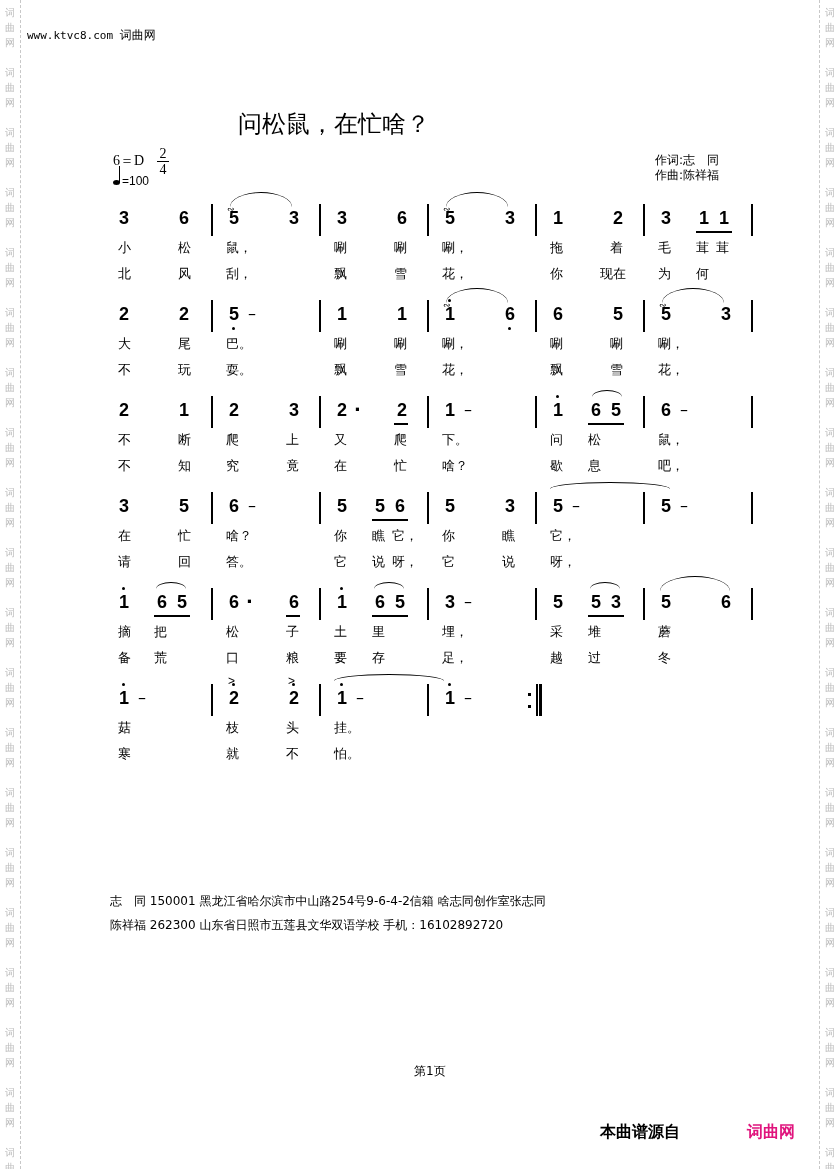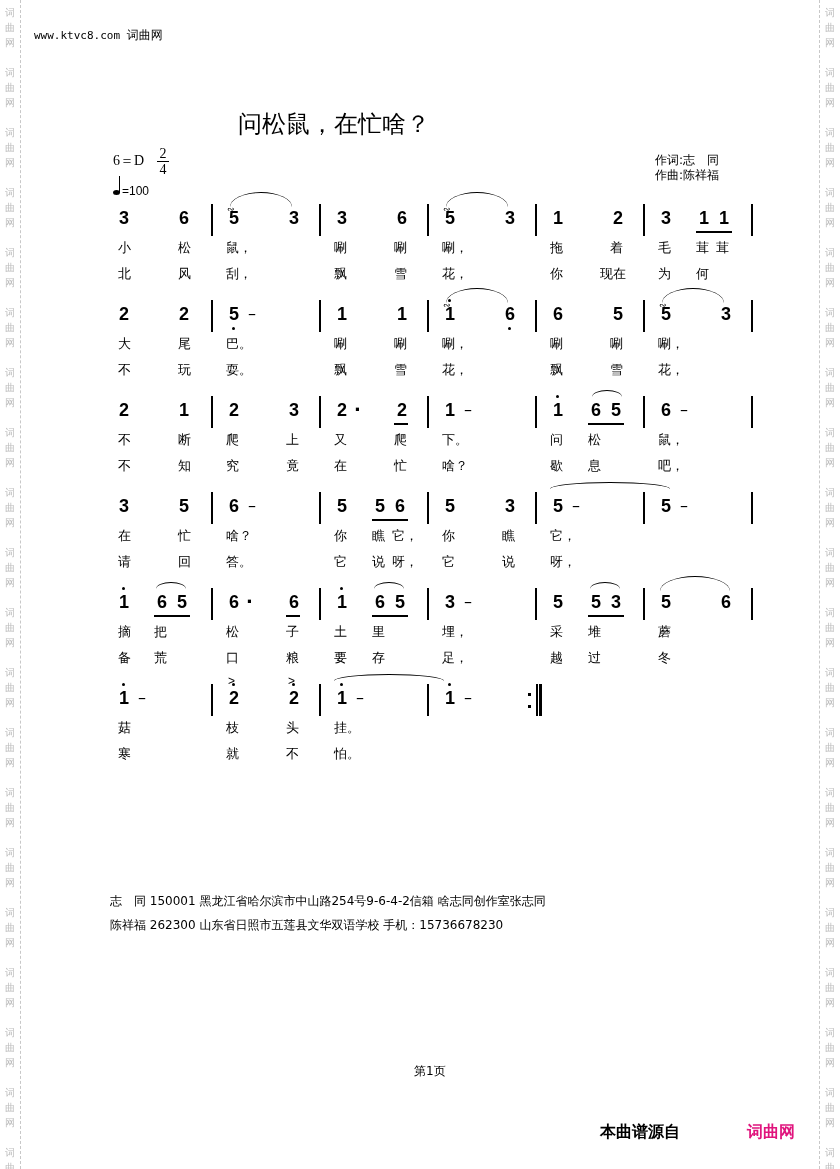--- a/index.html
+++ b/index.html
@@ -1,26 +1,26 @@
 <!DOCTYPE html>
 <html><head>
 <meta charset="utf-8">
 <style>
   html,body{margin:0;padding:0;background:#fff;}
   body{width:840px;height:1169px;position:relative;overflow:hidden;font-family:"DejaVu Sans","Liberation Sans",sans-serif;color:#000;}
   .gutter{position:absolute;top:0;width:20px;height:1169px;}
   .gutter.left{left:0;border-right:1px dashed #c8c8c8;}
   .gutter.right{left:819px;border-left:1px dashed #c8c8c8;}
   .wm{position:absolute;left:3px;font-size:10px;line-height:14px;color:#bdbdbd;width:14px;text-align:center;}
-  .site{position:absolute;left:34px;top:27px;font-family:"DejaVu Sans Mono","Liberation Mono",monospace;font-size:11px;}
+  .site{position:absolute;left:27px;top:27px;font-family:"DejaVu Sans Mono","Liberation Mono",monospace;font-size:11px;}
   .site .cn{font-family:"DejaVu Sans",sans-serif;font-size:12px;}
   .title{position:absolute;left:0;width:668px;top:108px;text-align:center;font-family:"DejaVu Serif","Liberation Serif",serif;font-size:24px;}
   .key{position:absolute;left:113px;top:152px;font-family:"Liberation Serif",serif;font-size:14px;}
   .ts{position:absolute;left:157px;top:146px;font-family:"Liberation Serif",serif;font-size:14px;text-align:center;width:12px;line-height:15px;}
-  .tempo{position:absolute;left:113px;top:184px;font-size:12px;font-family:"Liberation Sans",sans-serif;}
+  .tempo{position:absolute;left:113px;top:174px;font-size:12px;font-family:"Liberation Sans",sans-serif;}
   .tempo .q{display:inline-block;width:7px;height:5px;background:#000;border-radius:50%;position:relative;top:0;margin-right:2px;}
   .tempo .q:after{content:"";position:absolute;left:6px;bottom:2px;width:1px;height:17px;background:#000;}
   .credits{position:absolute;left:655px;top:153px;font-size:12px;line-height:15px;}
   .row{position:absolute;left:108px;width:650px;height:34px;}
   .bar{position:absolute;top:0;width:1.5px;height:32px;background:#000;}
   .note{position:absolute;top:3px;font-family:"Liberation Sans",sans-serif;font-weight:bold;font-size:18px;width:16px;text-align:center;line-height:22px;}
   .note .dhi{position:absolute;left:6px;top:-4px;width:3px;height:3px;background:#000;border-radius:50%;}
   .note .dlo{position:absolute;left:6px;top:24px;width:3px;height:3px;background:#000;border-radius:50%;}
   .note .orn{position:absolute;left:1px;top:-9px;font-size:9px;font-weight:normal;letter-spacing:-2px;}
   .note .acc{position:absolute;left:2px;top:-17px;font-size:12px;font-weight:normal;}
@@ -437,16 +437,16 @@
       <div class="repeat" style="left: 420px;">
         <div class="d1"></div>
         <div class="d2"></div>
         <div class="t"></div>
         <div class="k"></div>
       </div>
     </div>
   </div>
 
 <div class="foot" style="top:893px">志　同 150001 黑龙江省哈尔滨市中山路254号9-6-4-2信箱 啥志同创作室张志同</div>
-<div class="foot" style="top:917px">陈祥福 262300 山东省日照市五莲县文华双语学校 手机：15736678230</div>
+<div class="foot" style="top:917px">陈祥福 262300 山东省日照市五莲县文华双语学校 手机：16102892720</div>
 <div class="page">第1页</div>
 <div class="src">本曲谱源自</div>
 <div class="brand" style="color: rgb(224, 20, 125);">词曲网</div>
 
 </body></html>

